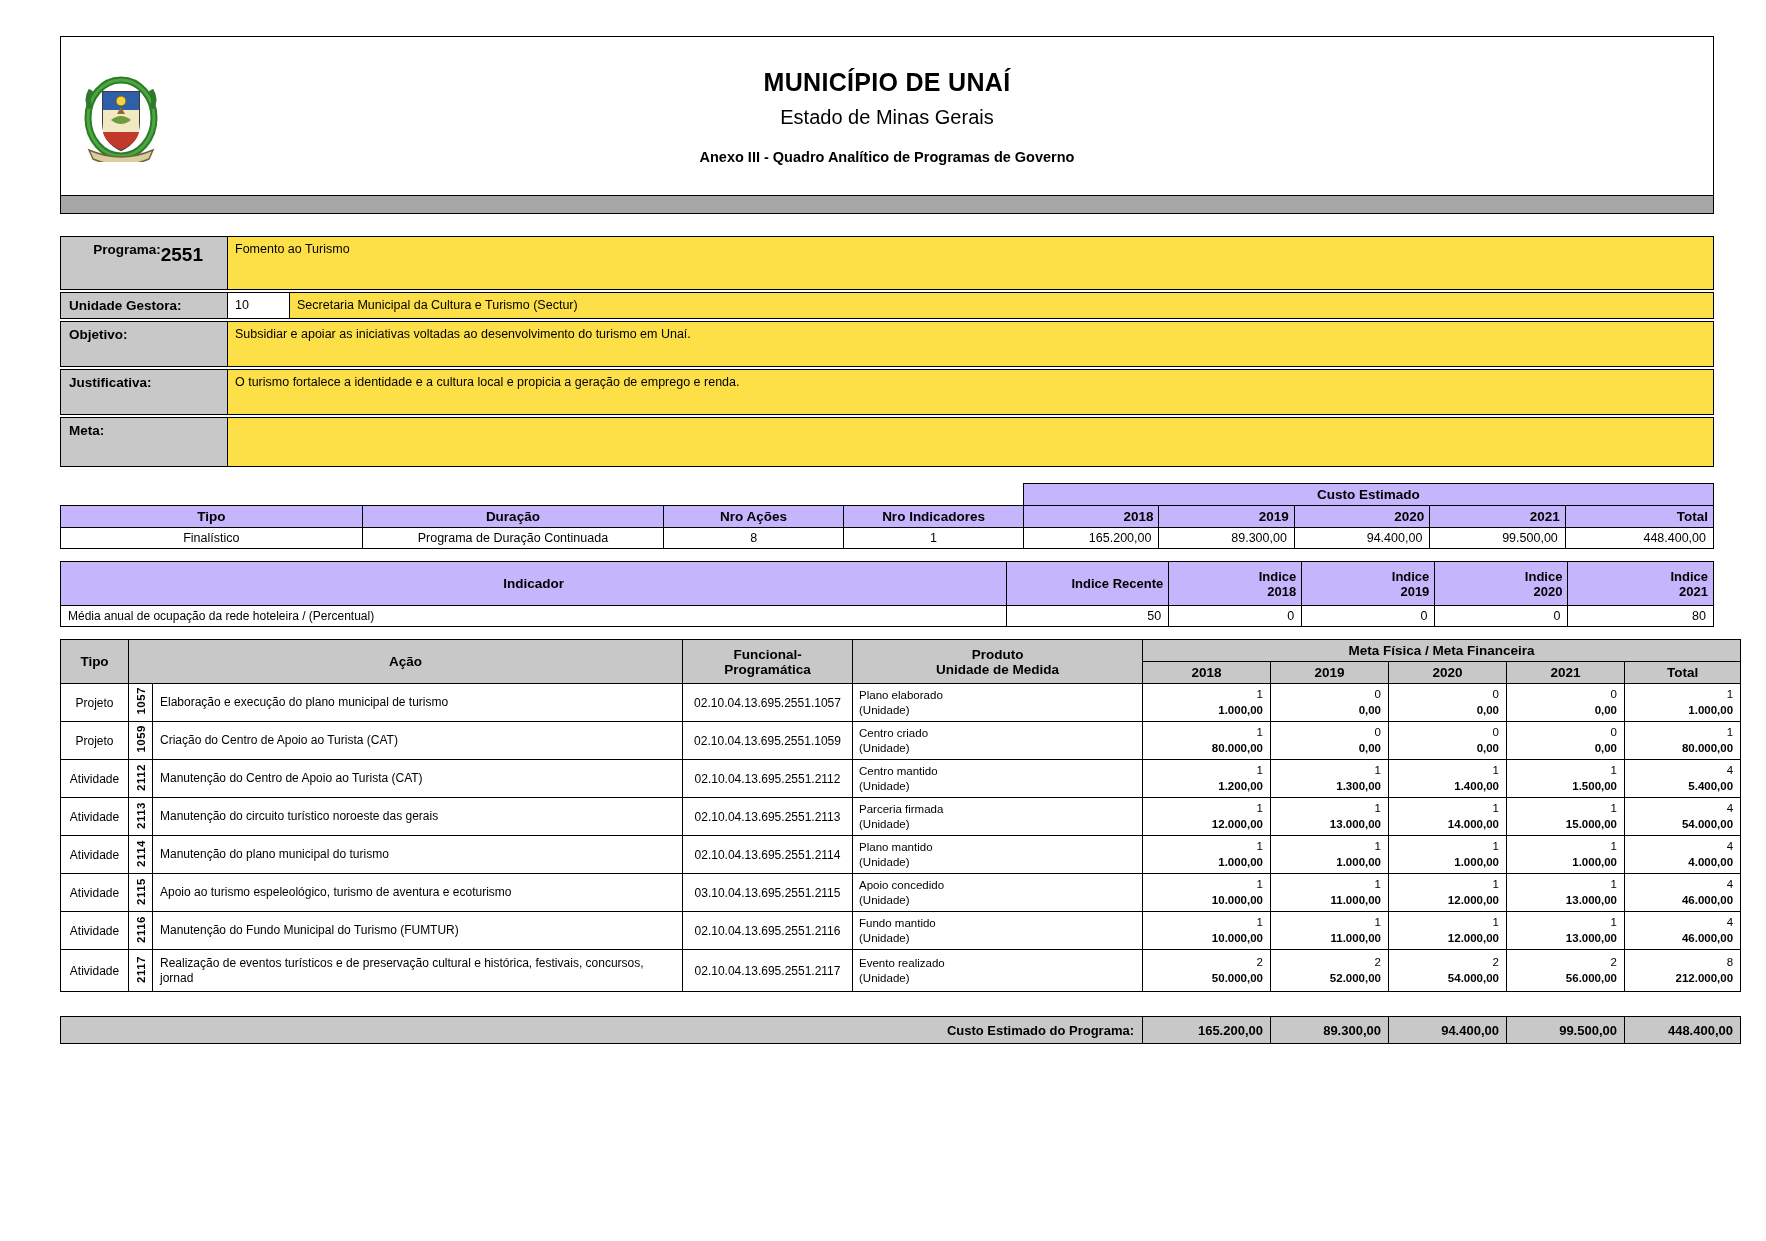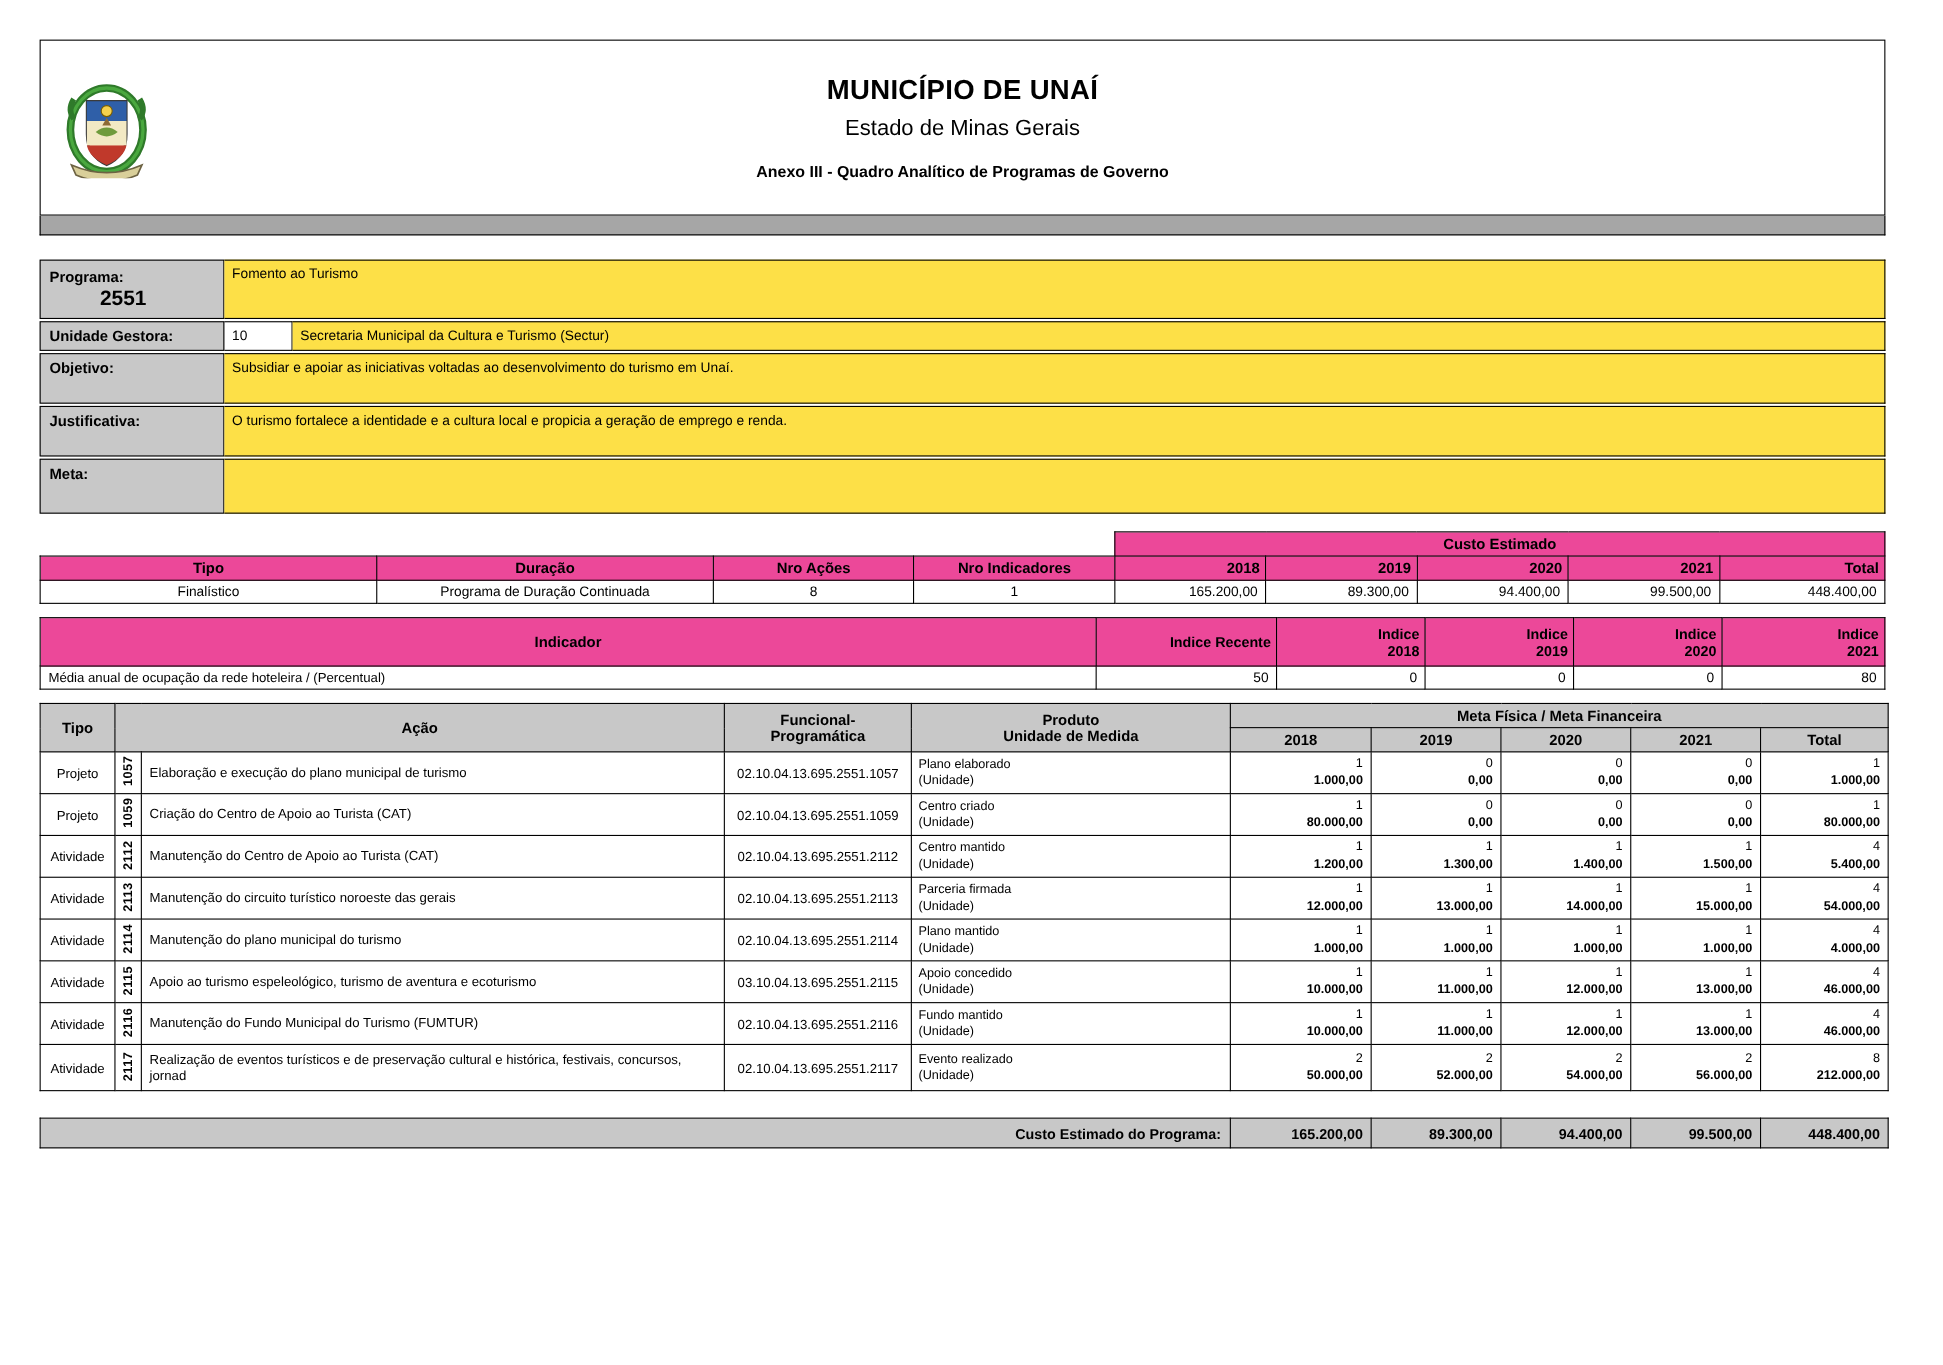--- a/index.html
+++ b/index.html
@@ -11,21 +11,21 @@
     width: 1766px;
     height: 1241px;
     font-family: "Liberation Sans", sans-serif;
     color: #000;
   }
   .page {
     position: relative;
     width: 1766px;
     height: 1241px;
     box-sizing: border-box;
-    padding: 36px 52px 0 36px;
+    padding: 36px 52px 0 60px;
   }
   
   .header-box {
     border: 1px solid #000;
     height: 158px;
     display: flex;
     align-items: center;
     position: relative;
     background: #fff;
   }
@@ -82,22 +82,22 @@
     background: #c8c8c8;
     border: 1px solid #000;
     font-size: 13.5px;
     font-weight: bold;
     padding: 5px 0 5px 8px;
     box-sizing: border-box;
   }
   .info-label.tall {
     height: 54px;
     display: flex;
-    flex-direction: column;
-    justify-content: center;
+    flex-direction: row;
+    justify-content: flex-end;
   }
   .prog-num {
     font-size: 19px;
     font-weight: bold;
     text-align: center;
     margin-top: 2px;
     padding-right: 24px;
   }
   .info-value {
     flex: 1;
@@ -129,21 +129,21 @@
   .block { margin-top: 16px; }
   .block-tight { margin-top: 12px; }
   td, th {
     border: 1px solid #000;
     font-size: 12.5px;
     padding: 3px 5px;
     box-sizing: border-box;
     vertical-align: middle;
   }
   .hd {
-    background: #ec4899;
+    background: #c4b5fd;
     font-weight: bold;
     text-align: center;
     font-size: 13.5px;
   }
   .hd-small { font-size: 13px; }
   .nb { border: none !important; background: transparent !important; }
   .c { text-align: center; }
   .r { text-align: right; }
   .cost-val { font-size: 12.5px; text-align: right; padding-right: 7px; }
   

